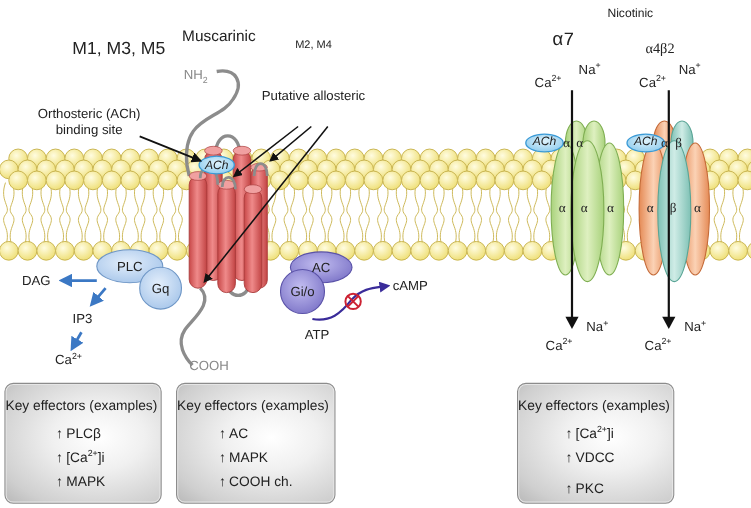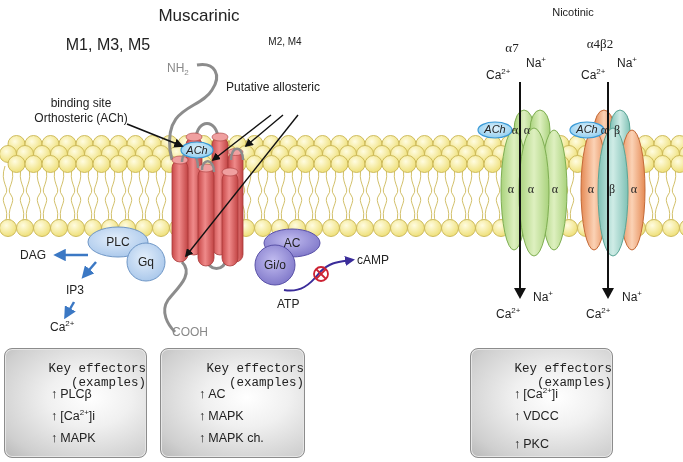--- a/index.html
+++ b/index.html
@@ -4,21 +4,21 @@
 <style>
   html, body { margin:0; padding:0; background:#fff; }
   body { width:683px; height:462px; position:relative; overflow:hidden; font-family:"Liberation Sans", sans-serif; color:#222; }
   #stage { position:absolute; left:0; top:0; width:683px; height:462px; }
   .lbl { position:absolute; font-size:12px; white-space:nowrap; color:#222; }
   .lbl.c { transform:translateX(-50%); text-align:center; }
   .gray { color:#888; }
   .box { position:absolute; top:348px; height:108px; border-radius:8px; border:1.5px solid #8c8c8c;
          background: radial-gradient(ellipse at 60% 45%, #ffffff 0%, #f0f0f0 35%, #cfcfcf 80%, #b8b8b8 100%);
          box-shadow: inset 0 0 0 1px #e6e6e6; }
-  .box .title { position:absolute; left:0; right:0; top:13px; text-align:right; font-size:12.5px; color:#222;font-family:Liberation Mono, monospace; }
+  .box .title { position:absolute; left:0; right:0; top:13px; text-align:left; font-size:12.5px; color:#222; }
   .box .item { position:absolute; font-size:12.5px; color:#222; white-space:nowrap; }
   .box .item .arr { margin-right:3px; }
   sup { font-size:8px; vertical-align:super; line-height:0; }
   sub { font-size:8px; vertical-align:sub; line-height:0; }
 </style>
 </head>
 <body>
 
 <div id="stage">
   <svg id="svg" width="683" height="462" style="position:absolute;left:0;top:0">
@@ -385,34 +385,34 @@
       <ellipse cx="620" cy="130" rx="10" ry="20" fill="url(#tealG)" stroke="#5aa596" stroke-width="1"></ellipse>
       <ellipse cx="594" cy="190" rx="13" ry="60" fill="url(#orangeG)" stroke="#c46a38" stroke-width="1"></ellipse>
       <ellipse cx="632" cy="190" rx="13" ry="60" fill="url(#orangeG)" stroke="#c46a38" stroke-width="1"></ellipse>
       <ellipse cx="613" cy="192" rx="15" ry="64" fill="url(#tealG)" stroke="#5aa596" stroke-width="1"></ellipse>
       <ellipse cx="587" cy="130" rx="17" ry="8" fill="url(#achG)" stroke="#3a9ad6" stroke-width="1.2"></ellipse>
       <line x1="608" y1="82" x2="608" y2="290" stroke="#111" stroke-width="2"></line>
       <path d="M602,288 L614,288 L608,299 z" fill="#111"></path>
     </g>
   </svg>
 
-  <div class="lbl c" style="left:199px;top:6px;font-size:17px">Muscarinic</div>
+  <div class="lbl c" style="left:199px;top:24px;font-size:14px">Muscarinic</div>
   <div class="lbl c" style="left:573px;top:6px;font-size:11px">Nicotinic</div>
   <div class="lbl c" style="left:108px;top:36px;font-size:16px">M1, M3, M5</div>
   <div class="lbl c" style="left:285px;top:36px;font-size:10px">M2, M4</div>
-  <div class="lbl c" style="left:512px;top:40px;font-size:13px;font-family:Liberation Serif, serif">α7</div>
+  <div class="lbl c" style="left:512px;top:28px;font-size:17px;font-family:Liberation Mono, monospace">α7</div>
   <div class="lbl c" style="left:600px;top:36px;font-size:13px;font-family:'Liberation Serif',serif">α4β2</div>
 
   <div class="lbl gray" style="left:167px;top:61px"><span>NH</span><sub>2</sub></div>
   <div class="lbl gray" style="left:172px;top:325px">COOH</div>
   <div class="lbl c" style="left:81px;top:96px;line-height:15px;text-align:center">
+    <div>Orthosteric (ACh)</div>
     <div>binding site</div>
-    <div>Orthosteric (ACh)</div>
   </div>
-  <div class="lbl c" style="left:273px;top:80px;line-height:15px;text-align:right">
+  <div class="lbl c" style="left:285px;top:80px;line-height:15px;text-align:right">
     <div>Putative allosteric</div>
   </div>
 
   <div class="lbl c" style="left:118px;top:235px">PLC</div>
   <div class="lbl c" style="left:146px;top:255px">Gq</div>
   <div class="lbl" style="left:20px;top:248px">DAG</div>
   <div class="lbl" style="left:66px;top:283px">IP3</div>
   <div class="lbl" style="left:50px;top:320px"><span>Ca</span><sup>2+</sup></div>
 
   <div class="lbl c" style="left:292px;top:236px">AC</div>
@@ -445,21 +445,21 @@
   <div class="box" style="left:4px;width:141px">
     <div class="title">Key effectors (examples)</div>
     <div class="item" style="left:46px;top:38px"><span class="arr">↑</span><span>PLCβ</span></div>
     <div class="item" style="left:46px;top:60px"><span class="arr">↑</span><span>[Ca</span><sup>2+</sup><span>]i</span></div>
     <div class="item" style="left:46px;top:82px"><span class="arr">↑</span><span>MAPK</span></div>
   </div>
   <div class="box" style="left:160px;width:143px">
     <div class="title">Key effectors (examples)</div>
     <div class="item" style="left:38px;top:38px"><span class="arr">↑</span><span>AC</span></div>
     <div class="item" style="left:38px;top:60px"><span class="arr">↑</span><span>MAPK</span></div>
-    <div class="item" style="left:38px;top:82px"><span class="arr">↑</span><span>MAPK ch.</span></div>
+    <div class="item" style="left:38px;top:82px"><span class="arr">↑</span><span>COOH ch.</span></div>
   </div>
   <div class="box" style="left:470px;width:141px">
     <div class="title">Key effectors (examples)</div>
     <div class="item" style="left:43px;top:38px"><span class="arr">↑</span><span>[Ca</span><sup>2+</sup><span>]i</span></div>
     <div class="item" style="left:43px;top:60px"><span class="arr">↑</span><span>VDCC</span></div>
     <div class="item" style="left:43px;top:88px"><span class="arr">↑</span><span>PKC</span></div>
   </div>
 </div>
 
 </body></html>

